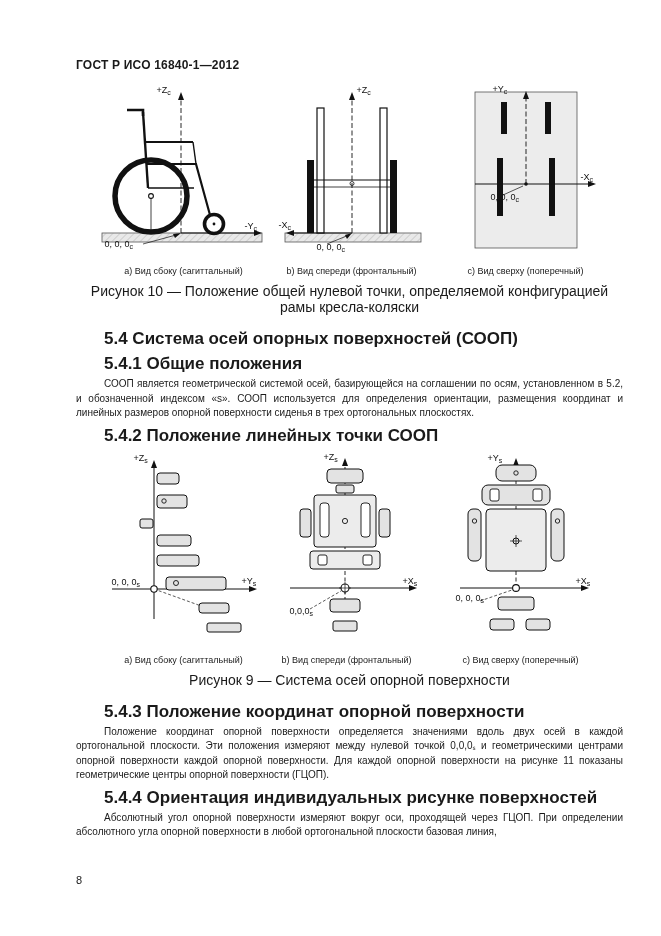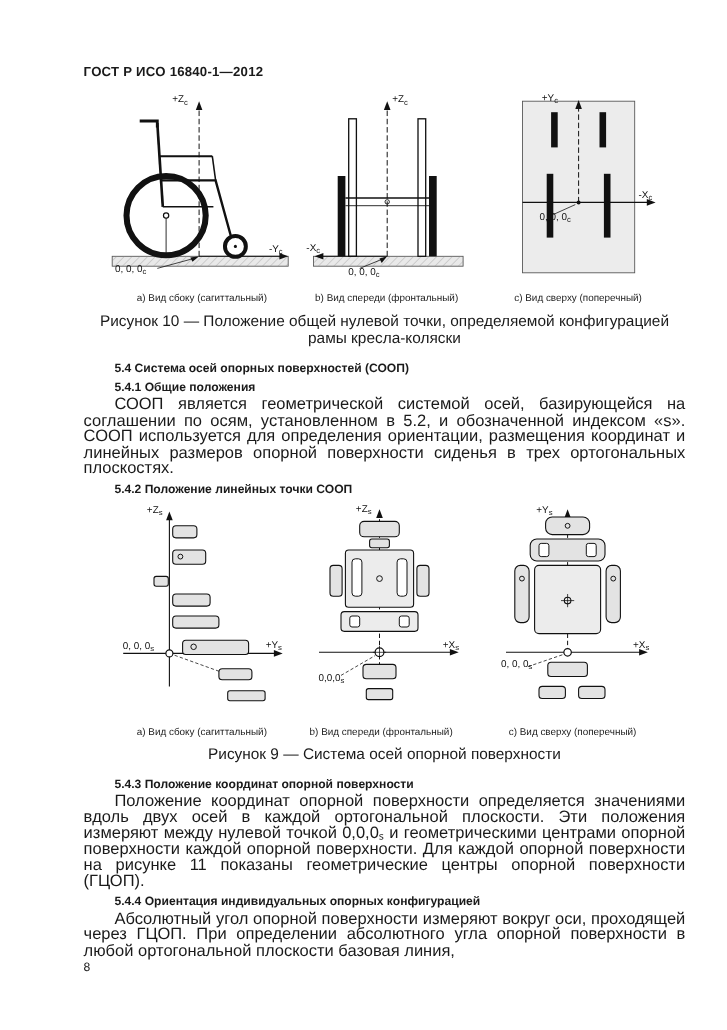--- a/index.html
+++ b/index.html
@@ -18,24 +18,24 @@
   .gap-m { margin-left:24px; }
   .subfig { position:relative; }
   .subcap { font-size:9px; color:#1a1a1a; margin-top:4px; white-space:nowrap; }
   .figcap { text-align:center; font-size:14px; margin-top:7px; }
 
   
   .axlbl { position:absolute; font-size:9px; line-height:10px; white-space:nowrap; color:#111; }
   .axlbl sub { font-size:7px; vertical-align:-2px; }
 
   
-  h4.sec { font-size:11px; font-weight:bold; margin:5px 0 3px 28px; }
+  h4.sec { font-size:17px; font-weight:bold; margin:5px 0 3px 28px; }
   h4.sec.first { margin-top:14px; }
   p.body-par {
-    font-size:15px; line-height:14.5px; text-align:justify; text-indent:28px;
+    font-size:10px; line-height:14.5px; text-align:justify; text-indent:28px;
     margin:1px 0 2px 0;
   }
   .page-number { position:absolute; left:76px; top:874px; font-size:11px; }
   svg { display:block; }
 </style>
 </head>
 <body>
 
 <div class="page">
 
@@ -233,17 +233,17 @@
           <span class="axlbl" style="left:10px;top:142px"><span>0, 0, 0</span><sub>s</sub></span>
         </div>
         <div class="subcap">c) Вид сверху (поперечный)</div>
       </div>
     </div>
     <div class="figcap">Рисунок 9 — Система осей опорной поверхности</div>
   </div>
 
   <h4 class="sec first">5.4.3 Положение координат опорной поверхности</h4>
   <p class="body-par">Положение координат опорной поверхности определяется значениями вдоль двух осей в каждой ортогональной плоскости. Эти положения измеряют между нулевой точкой 0,0,0ₛ и геометрическими центрами опорной поверхности каждой опорной поверхности. Для каждой опорной поверхности на рисунке 11 показаны геометрические центры опорной поверхности (ГЦОП).</p>
-  <h4 class="sec">5.4.4 Ориентация индивидуальных опорных конфигурацией</h4>
+  <h4 class="sec">5.4.4 Ориентация индивидуальных рисунке поверхностей</h4>
   <p class="body-par">Абсолютный угол опорной поверхности измеряют вокруг оси, проходящей через ГЦОП. При определении абсолютного угла опорной поверхности в любой ортогональной плоскости базовая линия,</p>
 
   <div class="page-number">8</div>
 </div>
 
 </body></html>

